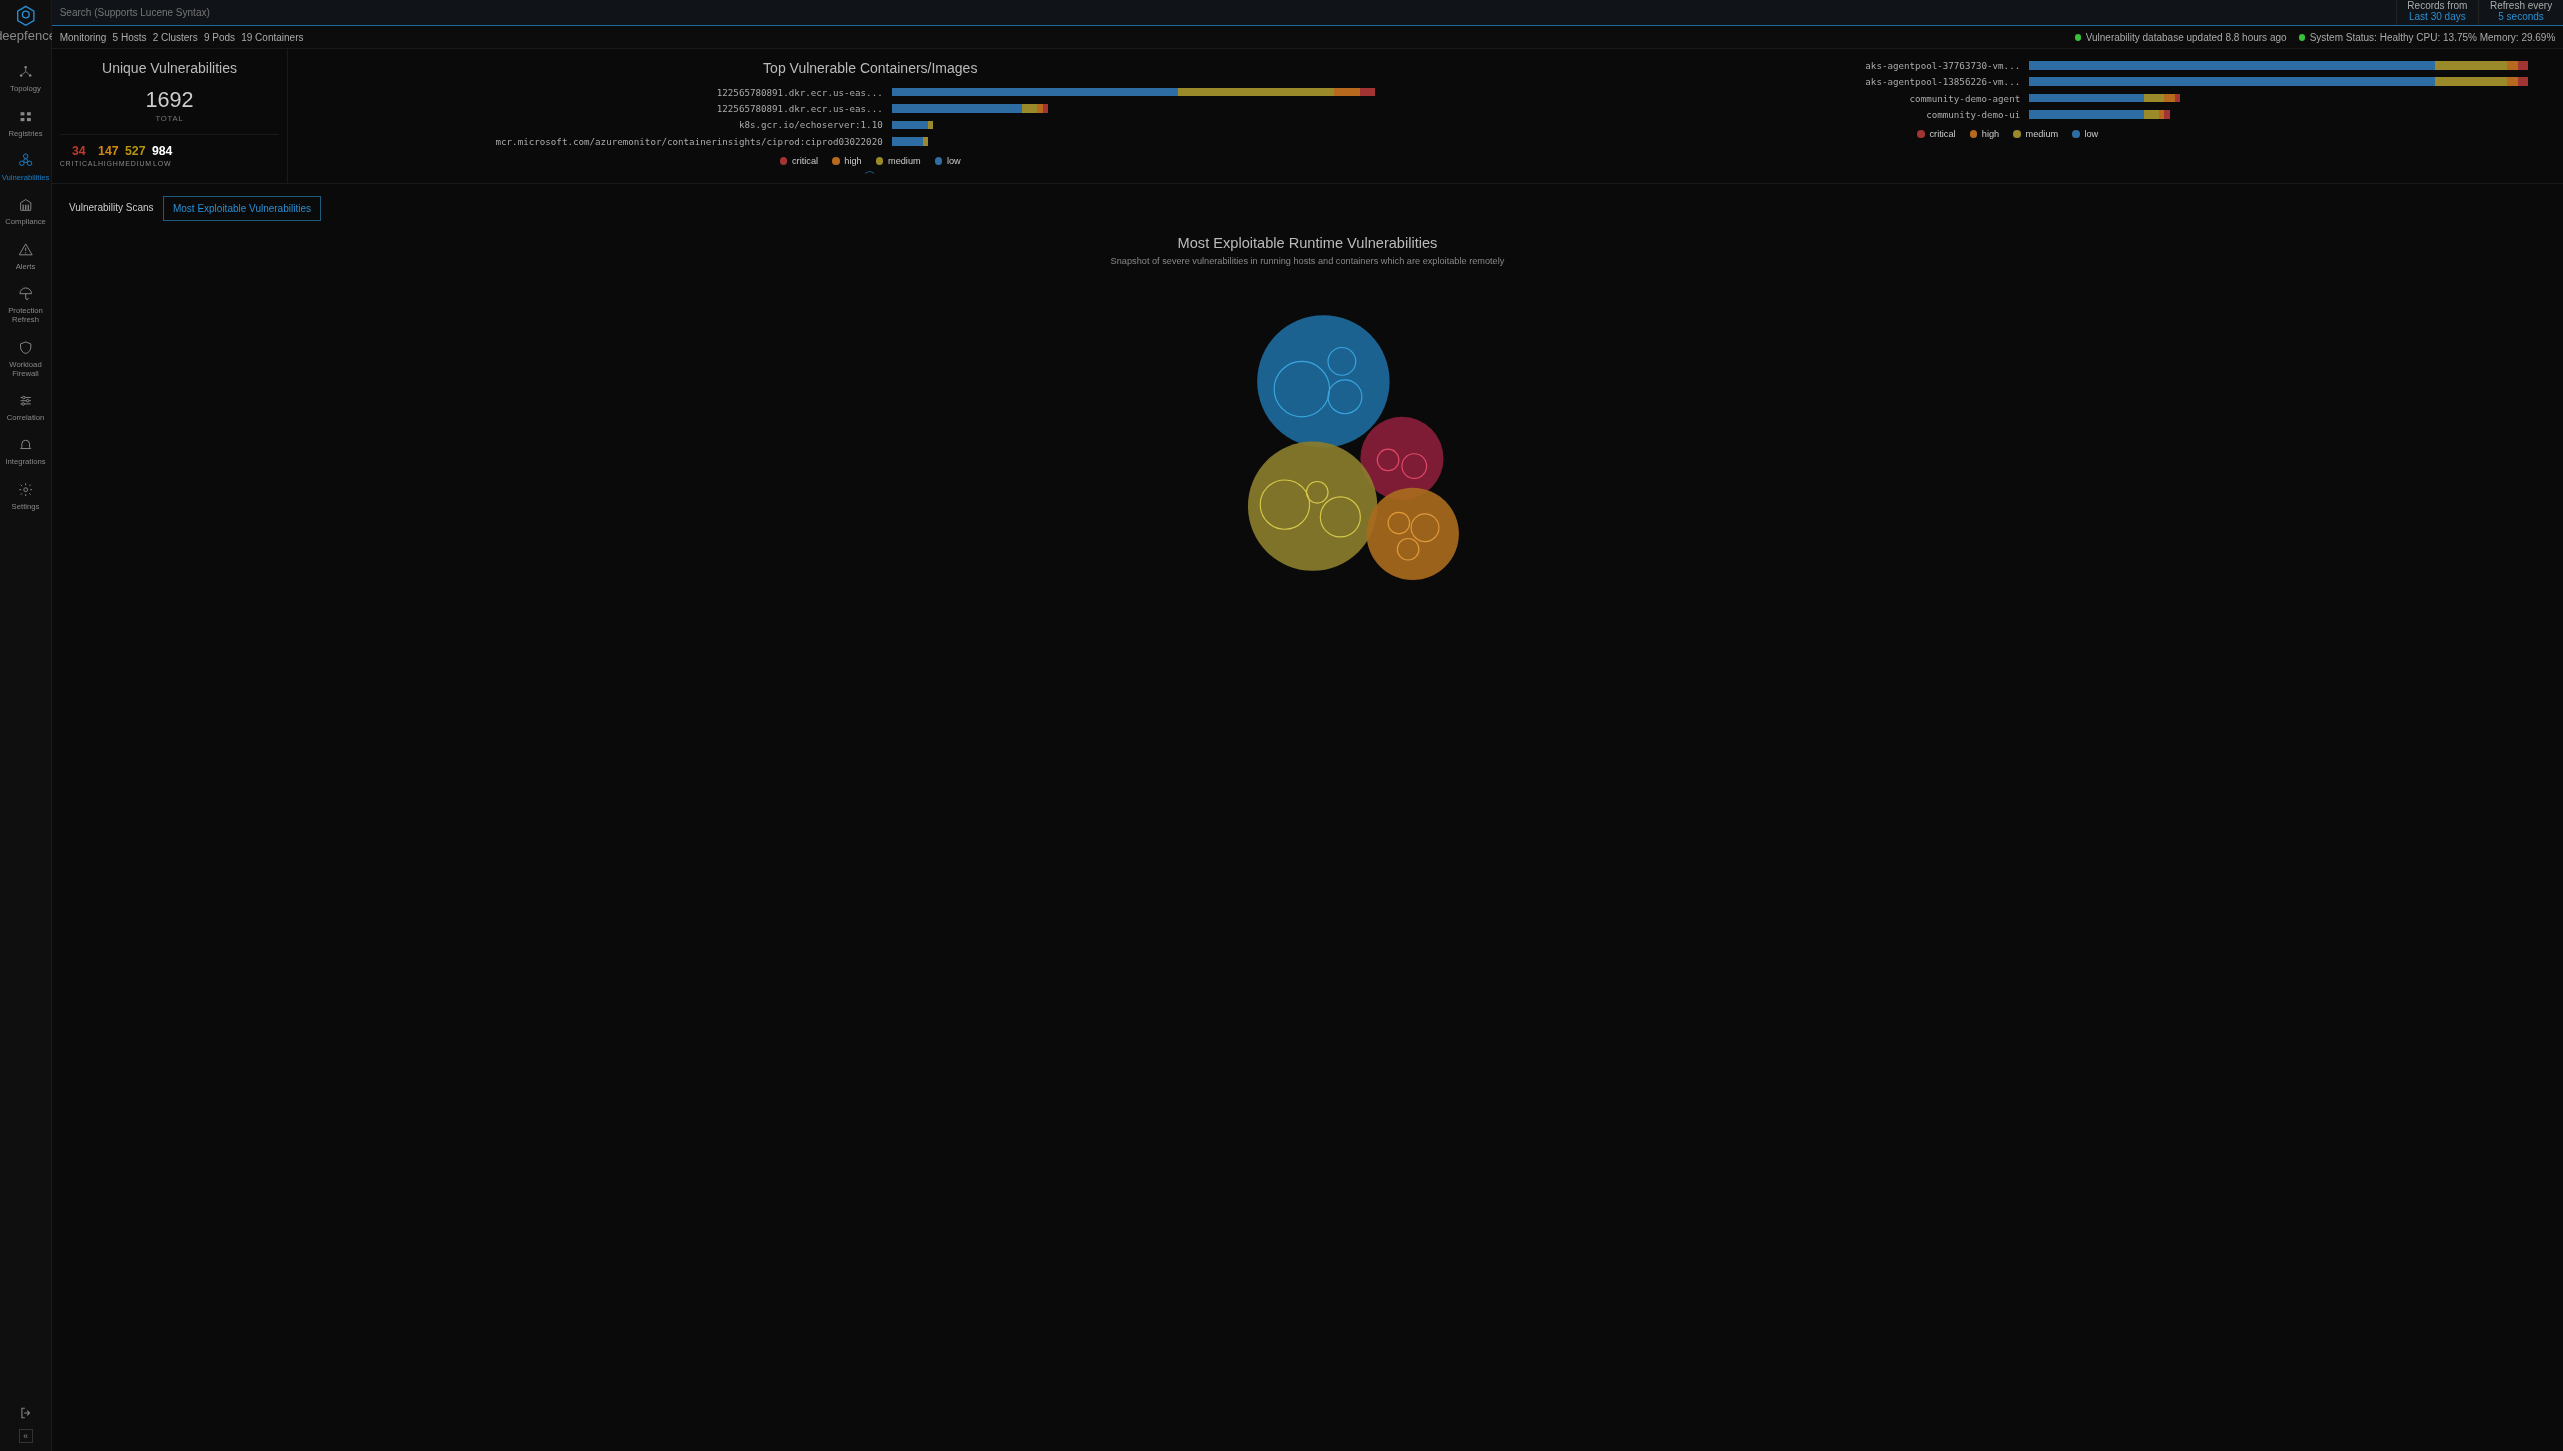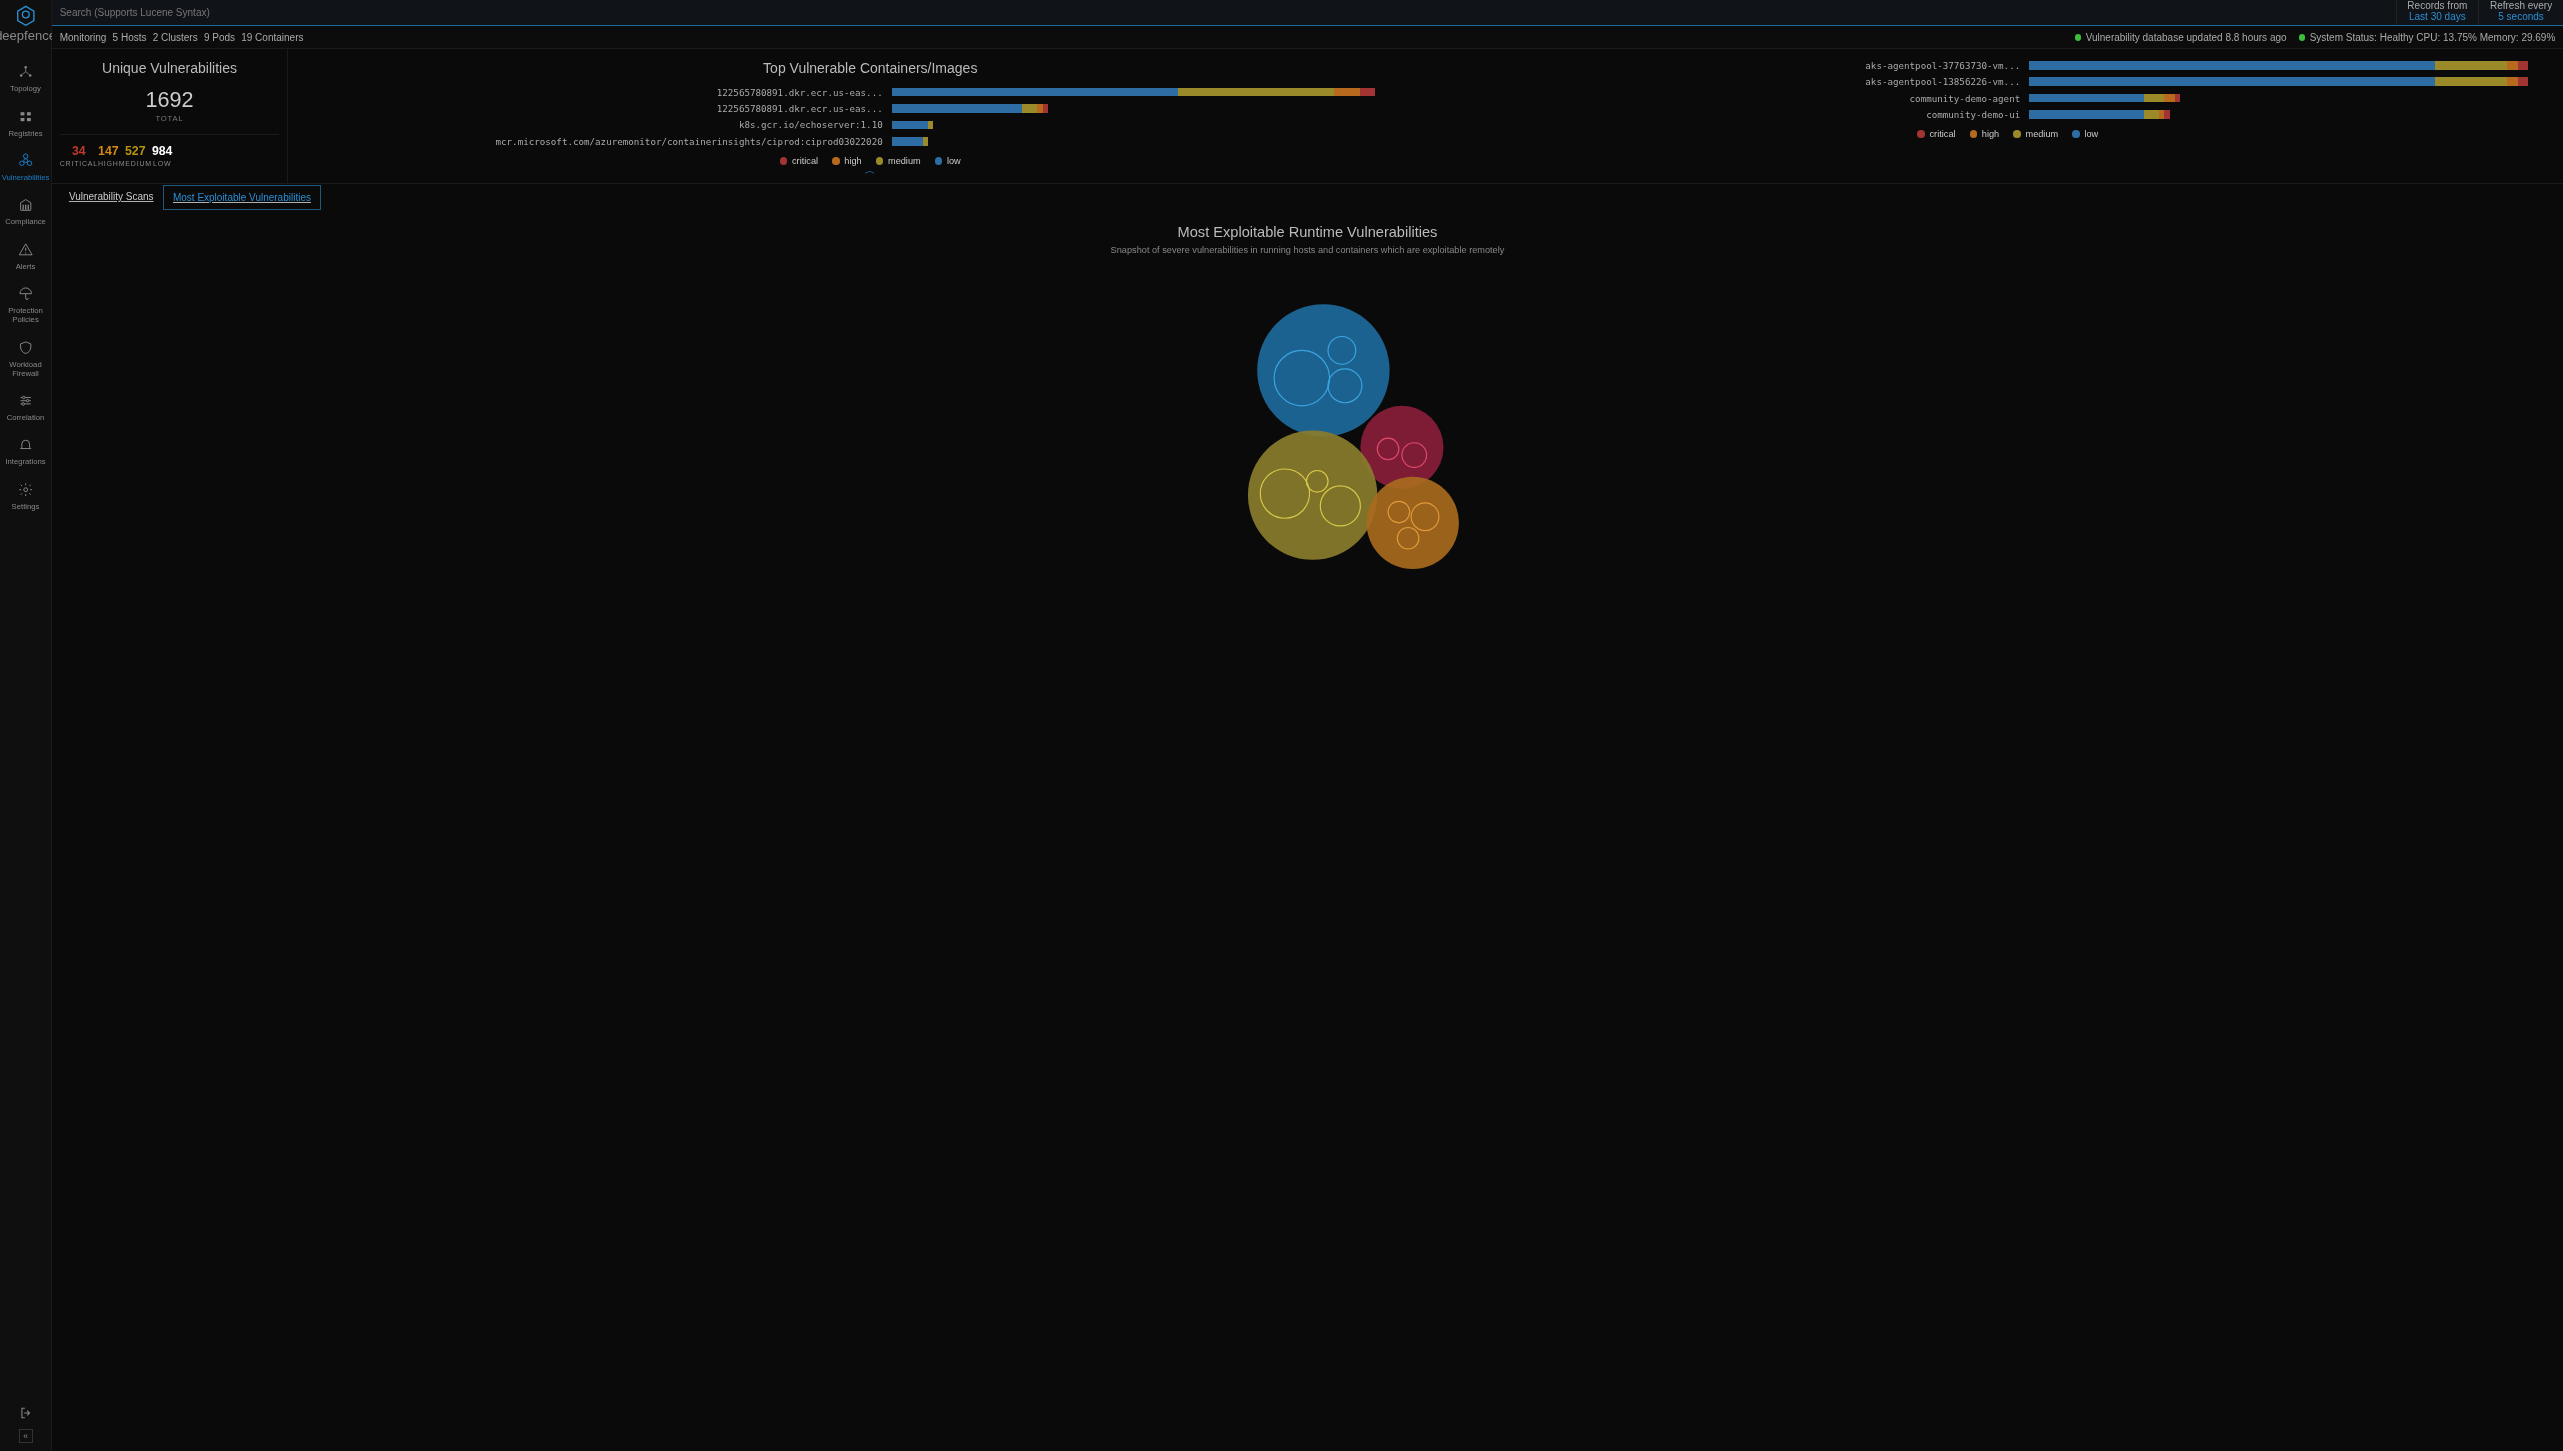--- a/index.html
+++ b/index.html
@@ -133,21 +133,21 @@
 .bar-seg.high { background: #b7691e; }
 .bar-seg.critical { background: #a23434; }
 .legend { display: flex; justify-content: center; gap: 14px; margin-top: 9.2px; font-size: 9.2px; color: #ccc; }
 .legend-item { display: flex; align-items: center; gap: 4.6px; }
 .legend-dot { width: 7.7px; height: 7.7px; border-radius: 50%; }
 .legend-dot.critical { background: #a23434; }
 .legend-dot.high { background: #b7691e; }
 .legend-dot.medium { background: #9a8a2a; }
 .legend-dot.low { background: #2e6da4; }
 .chevron-up { text-align: center; color: #2a8fd4; margin-top: -1.5px; cursor: pointer; font-size: 10.8px; }
-.tabs { display: flex; padding: 0 7.7px; margin-top: 1px; text-decoration: underline; }
+.tabs { display: flex; padding: 0 7.7px; margin-top: 12px; }
 .tab {
   padding: 6.2px 9.2px;
   color: #ccc;
   cursor: pointer;
   font-size: 10px;
 }
 .tab.active {
   color: #2a8fd4;
   border: 0.8px solid #1e5a7c;
 }
@@ -216,21 +216,21 @@
           <line x1="12" y1="9" x2="12" y2="14" stroke="#888" stroke-width="1.5"></line>
           <circle cx="12" cy="17" r="1" fill="#888"></circle>
         </svg>
       <span>Alerts</span>
     </div>
     <div class="nav-item">
       <svg class="nav-icon" viewBox="0 0 24 24">
           <path d="M3 12a9 9 0 0118 0H3z" fill="none" stroke="#888" stroke-width="1.5"></path>
           <path d="M12 12v7a2 2 0 004 0" fill="none" stroke="#888" stroke-width="1.5"></path>
         </svg>
-      <span>Protection Policies</span>
+      <span>Protection Refresh</span>
     </div>
     <div class="nav-item">
       <svg class="nav-icon" viewBox="0 0 24 24">
           <path d="M12 3l8 3v5c0 5-3.5 9-8 10-4.5-1-8-5-8-10V6l8-3z" fill="none" stroke="#888" stroke-width="1.5"></path>
         </svg>
       <span>Workload Firewall</span>
     </div>
     <div class="nav-item">
       <svg class="nav-icon" viewBox="0 0 24 24">
           <line x1="4" y1="7" x2="20" y2="7" stroke="#888" stroke-width="1.5"></line>

